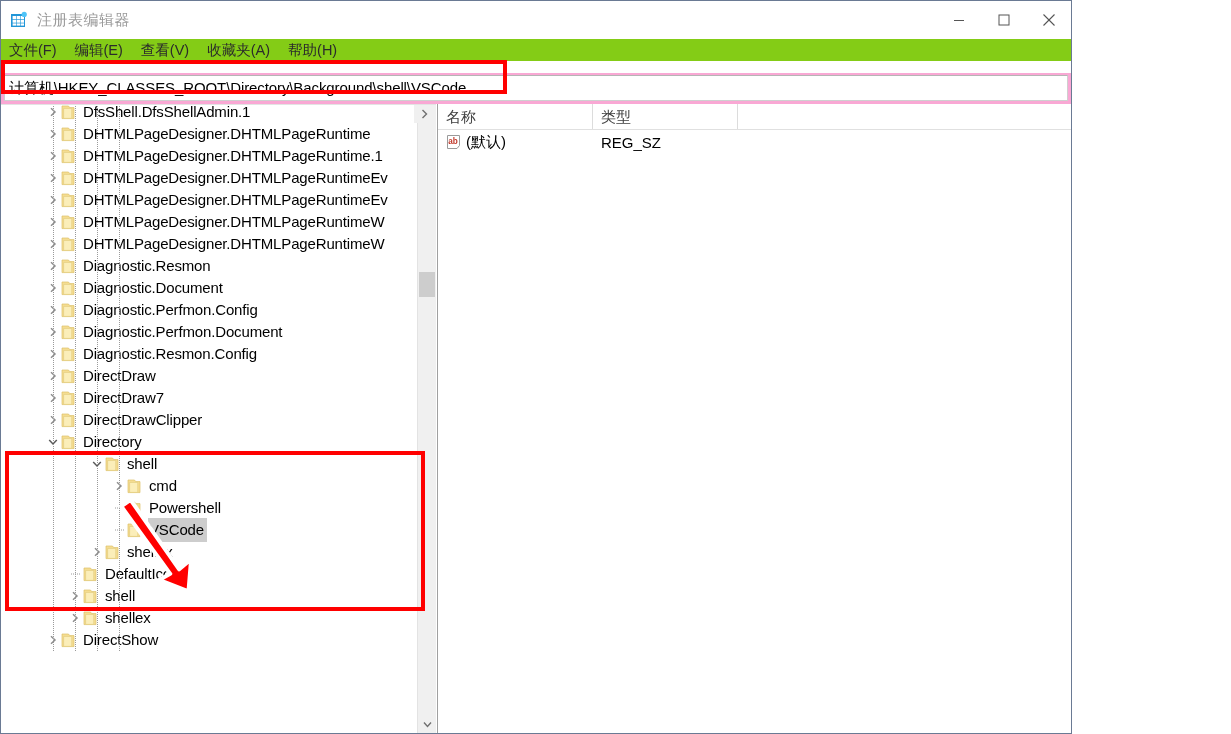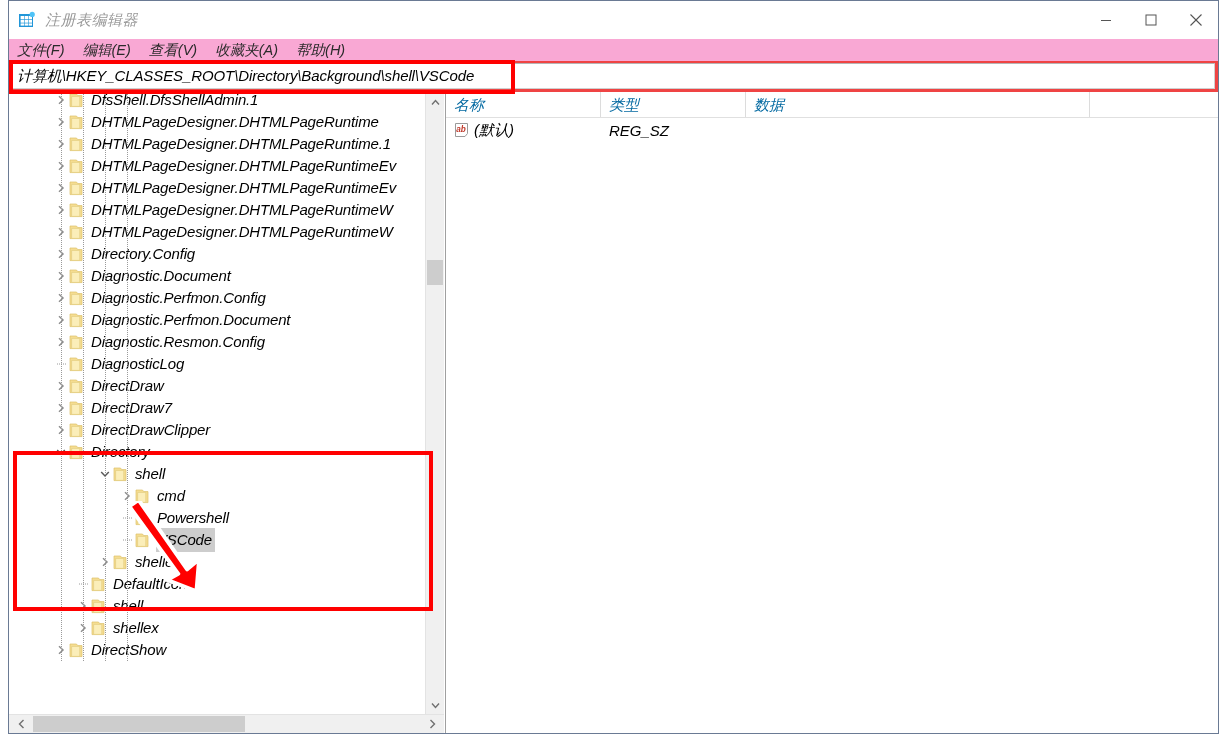--- a/index.html
+++ b/index.html
@@ -13,29 +13,28 @@
     font-family: "Liberation Sans", "DejaVu Sans", sans-serif;
     font-size: 15px;
     color: #000000;
     overflow: hidden;
     position: relative;
   }
 
   
   #window {
     position: absolute;
-    left: 8px; top: 0;
-    width: 1211px;
+    left: 0; top: 0;
+    width: 1072px;
     height: 734px;
     background: #ffffff;
     border: 1px solid #6a7a94;
     box-sizing: border-box;
     display: flex;
     flex-direction: column;
-    font-style: italic;
   }
 
   
   #titlebar {
     height: 38px;
     min-height: 38px;
     background: #ffffff;
     display: flex;
     align-items: center;
     position: relative;
@@ -69,38 +68,39 @@
     display: flex;
   }
 
   
   #menubar {
     height: 22px;
     min-height: 22px;
     display: flex;
     align-items: center;
     padding-left: 8px;
-    background: #f9a8d4;
+    background: #84cc16;
   }
   .menu-item {
     font-size: 14.5px;
     color: #2b2b2b;
     padding: 0 9px 0 0;
     margin-right: 9px;
     white-space: nowrap;
     line-height: 22px;
   }
 
   
   #addressbar-wrap {
     height: 30px;
     min-height: 30px;
     position: relative;
-    background: #ef4444;
+    background: #f9a8d4;
     padding-top: 1px;
+    margin-top: 12px;
   }
   #addressbar {
     position: absolute;
     left: 3px;
     top: 2px;
     right: 3px;
     height: 26px;
     border: 1px solid #cfcfcf;
     border-top-color: #b5b5b5;
     background: #ffffff;
@@ -123,21 +123,21 @@
     background: #ffffff;
     min-height: 0;
   }
 
   
   #left-pane {
     width: 435px;
     min-width: 435px;
     position: relative;
     display: flex;
-    flex-direction: column;
+    flex-direction: row;
     background: #fde047;
     border-right: 1px solid #ffffff;
   }
   #tree-area {
     flex: 1;
     position: relative;
     overflow: hidden;
     background: #ffffff;
     border-top: 1px solid #e3e3e3;
   }
@@ -269,21 +269,21 @@
     min-height: 25px;
     display: flex;
     background: #ffffff;
     border-bottom: 1px solid #e0e0e0;
     position: relative;
   }
   .col-h {
     height: 25px;
     line-height: 25px;
     font-size: 15px;
-    color: #0369a1;
+    color: #404040;
     padding-left: 8px;
     box-sizing: border-box;
     border-right: 1px solid #dcdcdc;
     overflow: hidden;
     white-space: nowrap;
   }
   #col-name { width: 155px; }
   #col-type { width: 145px; }
   #col-data { flex: 1; border-right: 1px solid #dcdcdc; }
   #col-pad   { width: 128px; border-right: none; }
@@ -503,21 +503,21 @@
                 <span style="width: 44px; flex: 0 0 auto;"></span>
                 <span class="twisty">
                   <svg width="10" height="10" viewBox="0 0 10 10">
                     <polyline fill="none" stroke="#8e8e8e" stroke-width="1.5" points="3,1.2 7,5 3,8.8"></polyline>
                   </svg>
                 </span>
                 <span class="folder-ico"><svg width="14" height="16" viewBox="0 0 14 16">
                     <path d="M1 2 h6.5 l1.2 1.6 H13 v11 H1 Z" fill="#f6de93" stroke="#dcc068" stroke-width="0.7"></path>
                     <path d="M2.6 4.4 h8.2 v10 H2.6 Z" fill="#fbeeb9" stroke="#e3cb7d" stroke-width="0.7"></path>
                   </svg></span>
-                <span class="node-label">Directory.Config</span>
+                <span class="node-label">Diagnostic.Resmon</span>
               </div>
               <div class="tree-row">
                 <span style="width: 44px; flex: 0 0 auto;"></span>
                 <span class="twisty">
                   <svg width="10" height="10" viewBox="0 0 10 10">
                     <polyline fill="none" stroke="#8e8e8e" stroke-width="1.5" points="3,1.2 7,5 3,8.8"></polyline>
                   </svg>
                 </span>
                 <span class="folder-ico"><svg width="14" height="16" viewBox="0 0 14 16">
                     <path d="M1 2 h6.5 l1.2 1.6 H13 v11 H1 Z" fill="#f6de93" stroke="#dcc068" stroke-width="0.7"></path>
@@ -556,33 +556,20 @@
                 <span class="twisty">
                   <svg width="10" height="10" viewBox="0 0 10 10">
                     <polyline fill="none" stroke="#8e8e8e" stroke-width="1.5" points="3,1.2 7,5 3,8.8"></polyline>
                   </svg>
                 </span>
                 <span class="folder-ico"><svg width="14" height="16" viewBox="0 0 14 16">
                     <path d="M1 2 h6.5 l1.2 1.6 H13 v11 H1 Z" fill="#f6de93" stroke="#dcc068" stroke-width="0.7"></path>
                     <path d="M2.6 4.4 h8.2 v10 H2.6 Z" fill="#fbeeb9" stroke="#e3cb7d" stroke-width="0.7"></path>
                   </svg></span>
                 <span class="node-label">Diagnostic.Resmon.Config</span>
-              </div>
-              <div class="tree-row">
-                <span style="width: 44px; flex: 0 0 auto;"></span>
-                <span class="twisty">
-                  <svg width="14" height="12" viewBox="0 0 14 12">
-                    <line x1="3" y1="6" x2="13" y2="6" stroke="#9a9a9a" stroke-width="1" stroke-dasharray="1 1"></line>
-                  </svg>
-                </span>
-                <span class="folder-ico"><svg width="14" height="16" viewBox="0 0 14 16">
-                    <path d="M1 2 h6.5 l1.2 1.6 H13 v11 H1 Z" fill="#f6de93" stroke="#dcc068" stroke-width="0.7"></path>
-                    <path d="M2.6 4.4 h8.2 v10 H2.6 Z" fill="#fbeeb9" stroke="#e3cb7d" stroke-width="0.7"></path>
-                  </svg></span>
-                <span class="node-label">DiagnosticLog</span>
               </div>
               <div class="tree-row">
                 <span style="width: 44px; flex: 0 0 auto;"></span>
                 <span class="twisty">
                   <svg width="10" height="10" viewBox="0 0 10 10">
                     <polyline fill="none" stroke="#8e8e8e" stroke-width="1.5" points="3,1.2 7,5 3,8.8"></polyline>
                   </svg>
                 </span>
                 <span class="folder-ico"><svg width="14" height="16" viewBox="0 0 14 16">
                     <path d="M1 2 h6.5 l1.2 1.6 H13 v11 H1 Z" fill="#f6de93" stroke="#dcc068" stroke-width="0.7"></path>
@@ -780,21 +767,20 @@
               <polyline points="1.5,1 5.5,5 1.5,9" fill="none" stroke="#707070" stroke-width="1.4"></polyline>
             </svg>
         </div>
       </div>
     </div>
 
     <div id="right-pane">
       <div id="col-header">
         <div class="col-h" id="col-name">名称</div>
         <div class="col-h" id="col-type">类型</div>
-        <div class="col-h" id="col-data">数据</div>
         <div class="col-h" id="col-pad"></div>
       </div>
       <div id="value-list">
         <div class="value-row">
           <div class="val-name">
             <span class="ab-ico">
               <svg width="17" height="17" viewBox="0 0 17 17">
                 <path d="M1.5 1.5 h12 v10 l-2.5 3 h-9.5 z" fill="#ffffff" stroke="#9a9a9a" stroke-width="1"></path>
                 <text x="2.2" y="9.8" font-family="Liberation Sans, sans-serif" font-size="8.2" font-weight="bold" fill="#c0392b">ab</text>
               </svg>

